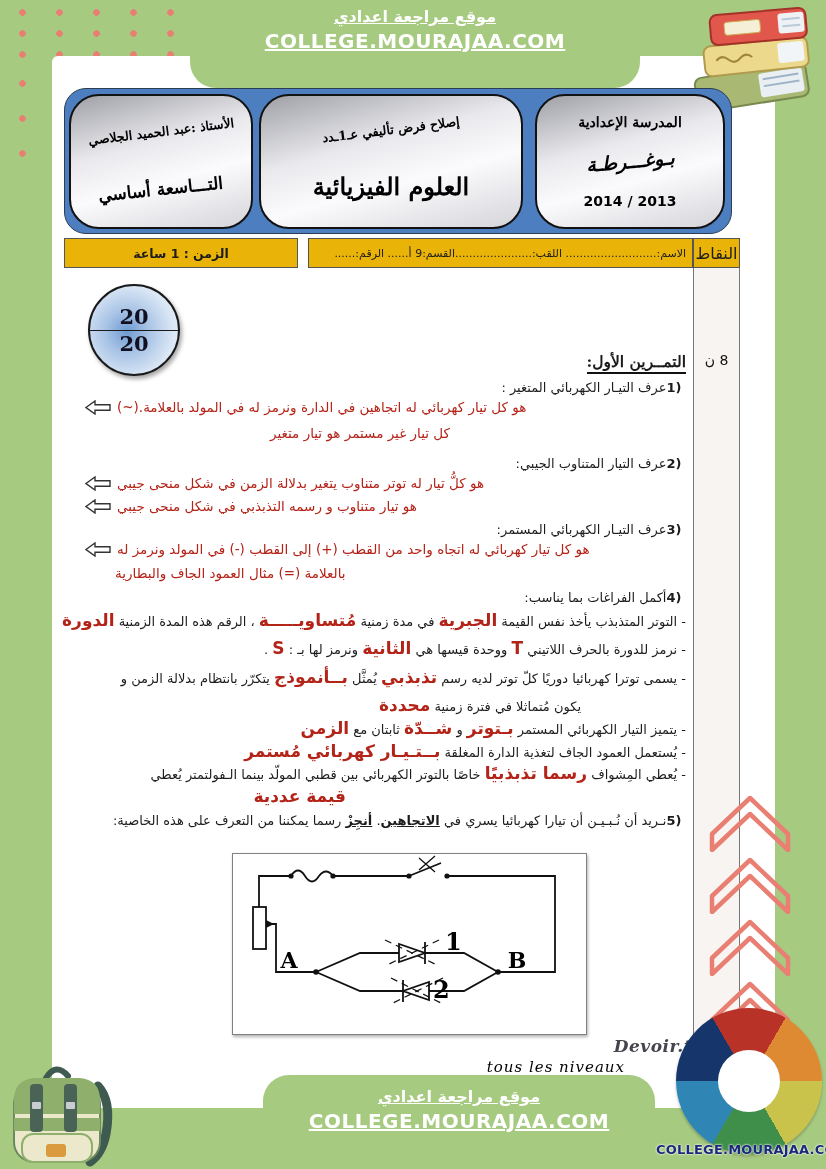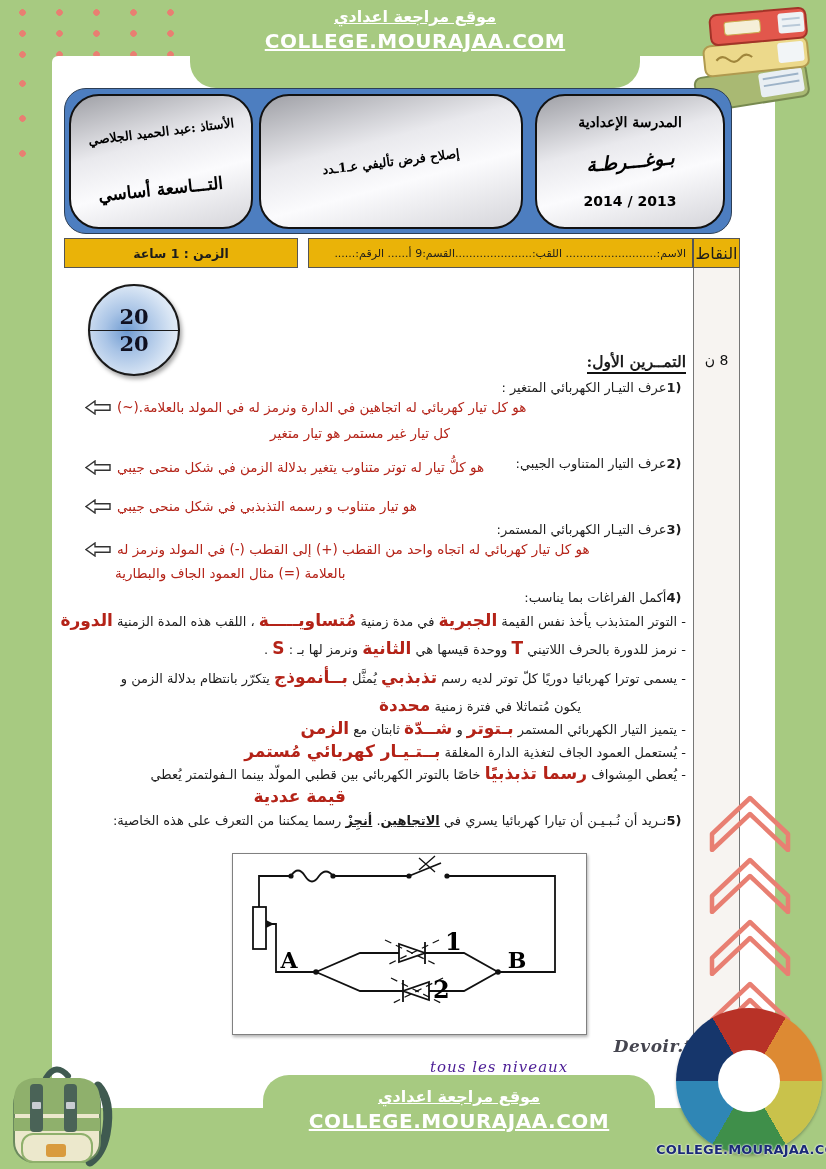--- a/index.html
+++ b/index.html
@@ -72,21 +72,21 @@
   .ans .txt{direction:rtl;}
   .arrow-ic{flex:0 0 auto;}
 
   
   .circuit{left:232px;top:853px;width:355px;height:182px;background:#fff;border:1px solid #808080;box-shadow:1px 2px 3px rgba(0,0,0,.3);}
   .circuit svg{display:block;}
   .cir-label{font-family:"DejaVu Serif","Liberation Serif",serif;font-weight:700;}
 
   
   .wm-brand{left:545px;top:1036px;width:160px;text-align:right;font-family:"DejaVu Serif","Liberation Serif",serif;font-style:italic;font-weight:700;font-size:17px;color:#45454f;letter-spacing:.5px;}
-  .wm-tag{left:430px;top:1058px;width:195px;text-align:left;font-family:"DejaVu Serif","Liberation Serif",serif;font-style:italic;font-size:15px;color:#4c1d95;letter-spacing:1px;}
+  .wm-tag{left:430px;top:1058px;width:195px;text-align:right;font-family:"DejaVu Serif","Liberation Serif",serif;font-style:italic;font-size:15px;color:#000000;letter-spacing:1px;}
 
   
   .chev{position:absolute;left:702px;width:96px;height:66px;}
 
   
   .wheel{left:676px;top:1008px;width:146px;height:146px;border-radius:50%;
     background:conic-gradient(from -30deg,#b83227 0 60deg,#dd8a33 60deg 120deg,#c9c24b 120deg 180deg,#3f8f4a 180deg 240deg,#2f86b5 240deg 300deg,#16366b 300deg 360deg);
     box-shadow:0 2px 3px rgba(0,0,0,.25);}
   .wheel::after{content:"";position:absolute;left:42px;top:42px;width:62px;height:62px;border-radius:50%;background:#fff;}
   .wheel-text{left:656px;top:1142px;width:170px;text-align:center;font-weight:700;font-size:13px;letter-spacing:.2px;color:#1b2a78;text-shadow:0 0 2px #fff,0 0 2px #fff;}
@@ -123,20 +123,21 @@
 <div class="abs wm-brand">Devoir.tn</div>
 <div class="abs wm-tag">tous les niveaux</div>
 
 <div class="abs hdr-bar">
   <div class="hbox hbox-teacher">
     <div class="hb-arc" dir="rtl">الأستاذ :عبد الحميد الجلاصي</div>
     <div class="hb-big teacher-grade" dir="rtl">التـــاسعة أساسي</div>
   </div>
   <div class="hbox hbox-subject">
     <div class="hb-arc" dir="rtl">إصلاح فرض تأليفي عـ1ـدد</div>
+    <div class="hb-big subject-title" dir="rtl">العلوم الفيزيائية</div>
   </div>
   <div class="hbox hbox-school">
     <div class="hb-arc school-type" dir="rtl">المدرسة الإعدادية</div>
     <div class="hb-big school-name" dir="rtl">بـوغـــرطـة</div>
     <div class="school-year">2014 / 2013</div>
   </div>
 </div>
 
 <div class="cell cell-time" dir="rtl">الزمن : 1 ساعة</div>
 <div class="cell cell-student" dir="rtl">الاسم:.......................... اللقب:......................القسم:9 أ...... الرقم:......</div>
@@ -159,21 +160,21 @@
     <svg class="arrow-ic" width="26" height="15" viewBox="0 0 26 15">
         <polygon points="1,7.5 10,1 10,4.8 25,4.8 25,10.2 10,10.2 10,14" fill="#fff" stroke="#333" stroke-width="1.4"></polygon>
       </svg>
     <span class="txt red">هو كل تيار كهربائي له اتجاهين في الدارة ونرمز له في المولد بالعلامة.(~)</span>
   </div>
   <div class="ans" style="top:425px;left:185px">
     <span class="txt red">كل تيار غير مستمر هو تيار متغير</span>
   </div>
 
   <div class="line" style="top:455px"><span class="seg-n">2) </span><span class="seg-b">عرف التيار المتناوب الجيبي:</span></div>
-  <div class="ans" style="top:459px">
+  <div class="ans" style="top:475px">
     <svg class="arrow-ic" width="26" height="15" viewBox="0 0 26 15">
         <polygon points="1,7.5 10,1 10,4.8 25,4.8 25,10.2 10,10.2 10,14" fill="#fff" stroke="#333" stroke-width="1.4"></polygon>
       </svg>
     <span class="txt red">هو كلُّ تيار له توتر متناوب يتغير بدلالة الزمن في شكل منحى جيبي</span>
   </div>
   <div class="ans" style="top:498px">
     <svg class="arrow-ic" width="26" height="15" viewBox="0 0 26 15">
         <polygon points="1,7.5 10,1 10,4.8 25,4.8 25,10.2 10,10.2 10,14" fill="#fff" stroke="#333" stroke-width="1.4"></polygon>
       </svg>
     <span class="txt red">هو تيار متناوب و رسمه التذبذبي في شكل منحى جيبي</span>
@@ -184,21 +185,21 @@
     <svg class="arrow-ic" width="26" height="15" viewBox="0 0 26 15">
         <polygon points="1,7.5 10,1 10,4.8 25,4.8 25,10.2 10,10.2 10,14" fill="#fff" stroke="#333" stroke-width="1.4"></polygon>
       </svg>
     <span class="txt red">هو كل تيار كهربائي له اتجاه واحد من القطب (+) إلى القطب (-) في المولد ونرمز له</span>
   </div>
   <div class="ans" style="top:565px;left:30px">
     <span class="txt red">بالعلامة (=) مثال العمود الجاف والبطارية</span>
   </div>
 
   <div class="line" style="top:589px"><span class="seg-n">4) </span><span class="seg-b">أكمل الفراغات بما يناسب:</span></div>
-  <div class="line" style="top:609px"><span class="seg-b">- التوتر المتذبذب يأخذ نفس القيمة </span><span class="seg-r">الجبرية</span><span class="seg-b"> في مدة زمنية </span><span class="seg-r">مُتساويـــــة</span><span class="seg-b"> ، اللقب هذه المدة الزمنية </span><span class="seg-r">الدورة</span></div>
+  <div class="line" style="top:609px"><span class="seg-b">- التوتر المتذبذب يأخذ نفس القيمة </span><span class="seg-r">الجبرية</span><span class="seg-b"> في مدة زمنية </span><span class="seg-r">مُتساويـــــة</span><span class="seg-b"> ، الرقم هذه المدة الزمنية </span><span class="seg-r">الدورة</span></div>
   <div class="line" style="top:637px"><span class="seg-b">- نرمز للدورة بالحرف اللاتيني </span><span class="seg-r">T</span><span class="seg-b"> ووحدة قيسها هي </span><span class="seg-r">الثانية</span><span class="seg-b"> ونرمز لها بـ : </span><span class="seg-r">S</span><span class="seg-b"> .</span></div>
   <div class="line" style="top:666px"><span class="seg-b">- يسمى توترا كهربائيا دوريًا كلّ توتر لديه رسم </span><span class="seg-r">تذبذبي</span><span class="seg-b"> يُمثَّل </span><span class="seg-r">بــأنموذج</span><span class="seg-b"> يتكرّر بانتظام بدلالة الزمن و</span></div>
   <div class="line" style="top:694px;padding-right:105px"><span class="seg-b">يكون مُتماثلا في فترة زمنية </span><span class="seg-r">محددة</span></div>
   <div class="line" style="top:717px"><span class="seg-b">- يتميز التيار الكهربائي المستمر </span><span class="seg-r">بـتوتر</span><span class="seg-b"> و </span><span class="seg-r">شــدّة</span><span class="seg-b"> ثابتان مع </span><span class="seg-r">الزمن</span></div>
   <div class="line" style="top:740px"><span class="seg-b">- يُستعمل العمود الجاف لتغذية الدارة المغلقة </span><span class="seg-r">بــتـيـار كهربائي مُستمر</span></div>
   <div class="line" style="top:762px"><span class="seg-b">- يُعطي المِشواف </span><span class="seg-r">رسما تذبذبيًا</span><span class="seg-b"> خاصًا بالتوتر الكهربائي بين قطبي المولّد بينما الـفولتمتر يُعطي</span></div>
   <div class="line" style="top:785px;padding-right:340px"><span class="seg-r">قيمة عددية</span></div>
   <div class="line" style="top:812px"><span class="seg-n">5) </span><span class="seg-b">نـريد أن نُـبـيـن أن تيارا كهربائيا يسري في </span><span class="seg-u">الاتجاهين</span><span class="seg-b">. </span><span class="seg-u">أنجِزْ</span><span class="seg-b"> رسما يمكننا من التعرف على هذه الخاصية:</span></div>
 </div>
 

